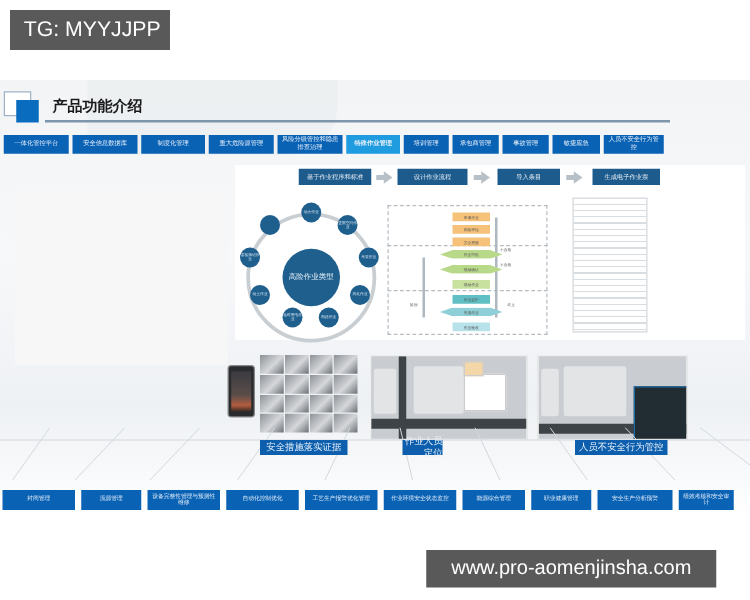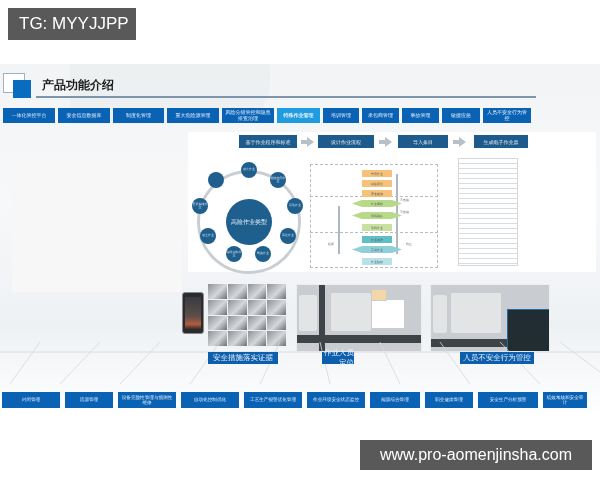--- a/index.html
+++ b/index.html
@@ -1,20 +1,20 @@
 <!DOCTYPE html>
 <html><head>
 <meta charset="utf-8">
 <style>
   * { box-sizing: border-box; margin: 0; padding: 0; }
   body { width: 600px; height: 480px; background: #ffffff; position: relative; overflow: hidden;
          font-family: "DejaVu Sans", sans-serif; }
   .watermark { position: absolute; background: #595959; color: #ffffff; font-family: "Liberation Sans", sans-serif; }
   .wm-top { left: 8px; top: 8px; width: 128px; height: 32px; font-size: 17px; line-height: 32px; padding-left: 11px; }
-  .wm-bottom { left: 360px; top: 440px; width: 232px; height: 30px; font-size: 16px; line-height: 30px; text-align: center; }
+  .wm-bottom { left: 341px; top: 440px; width: 232px; height: 30px; font-size: 16px; line-height: 30px; text-align: center; }
 
   .slide { position: absolute; left: 0; top: 64px; width: 600px; height: 350px;
            background: linear-gradient(180deg, #f2f4f6 0%, #f7f8fa 40%, #eef1f4 75%, #ffffff 100%); overflow: hidden; }
   .slide-bg-shape { position: absolute; left: 70px; top: 0; width: 200px; height: 60px; background: #e9ecef; opacity: .6; border-radius: 0 0 40px 0; }
   .title-box-outline { position: absolute; left: 3px; top: 9px; width: 22px; height: 20px; border: 1px solid #9fb1c2; background: #ffffff; }
   .title-box-fill { position: absolute; left: 13px; top: 16px; width: 18px; height: 18px; background: #0a6cbf; }
   .title { position: absolute; left: 42px; top: 13px; font-size: 12px; font-weight: bold; color: #1a1a1a; }
   .title-line { position: absolute; left: 36px; top: 32px; width: 500px; height: 2px; background: #7e96ab; }
 
   .tabs { position: absolute; left: 3px; top: 44px; display: flex; gap: 3px; }

